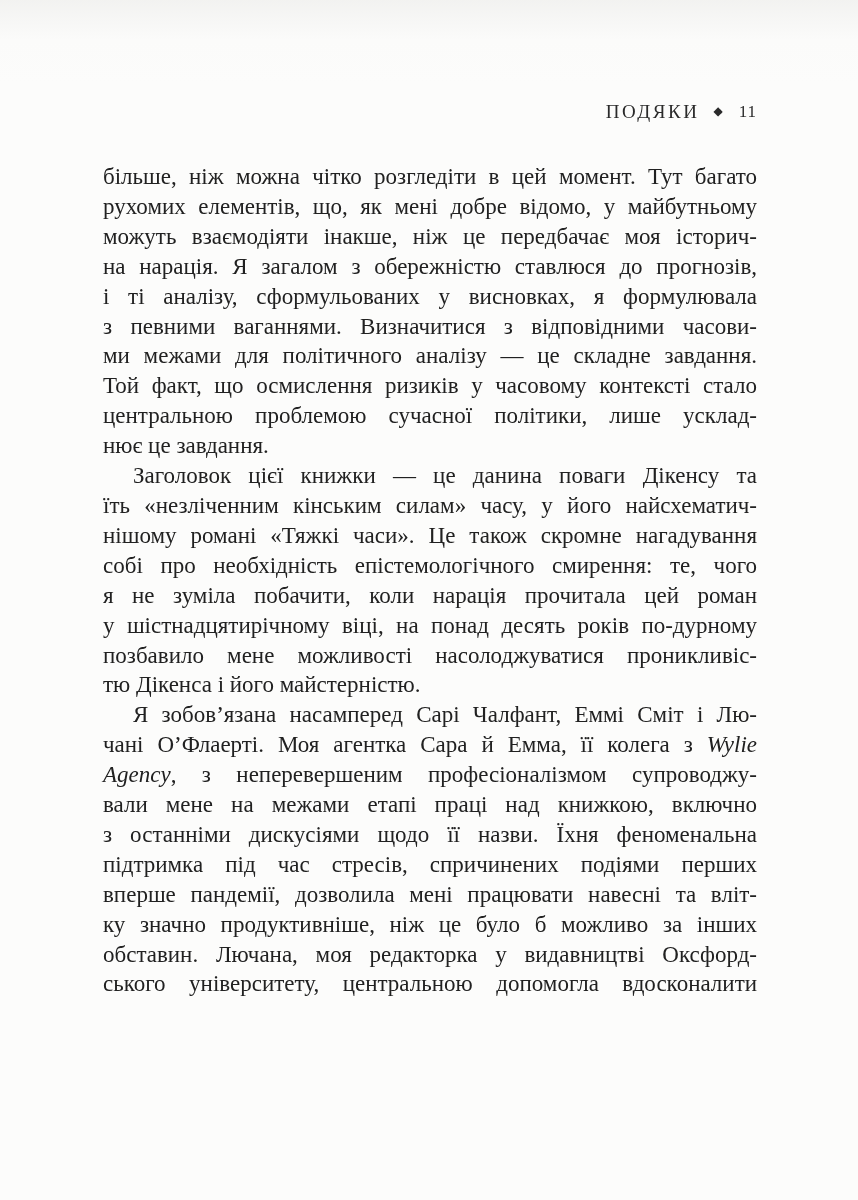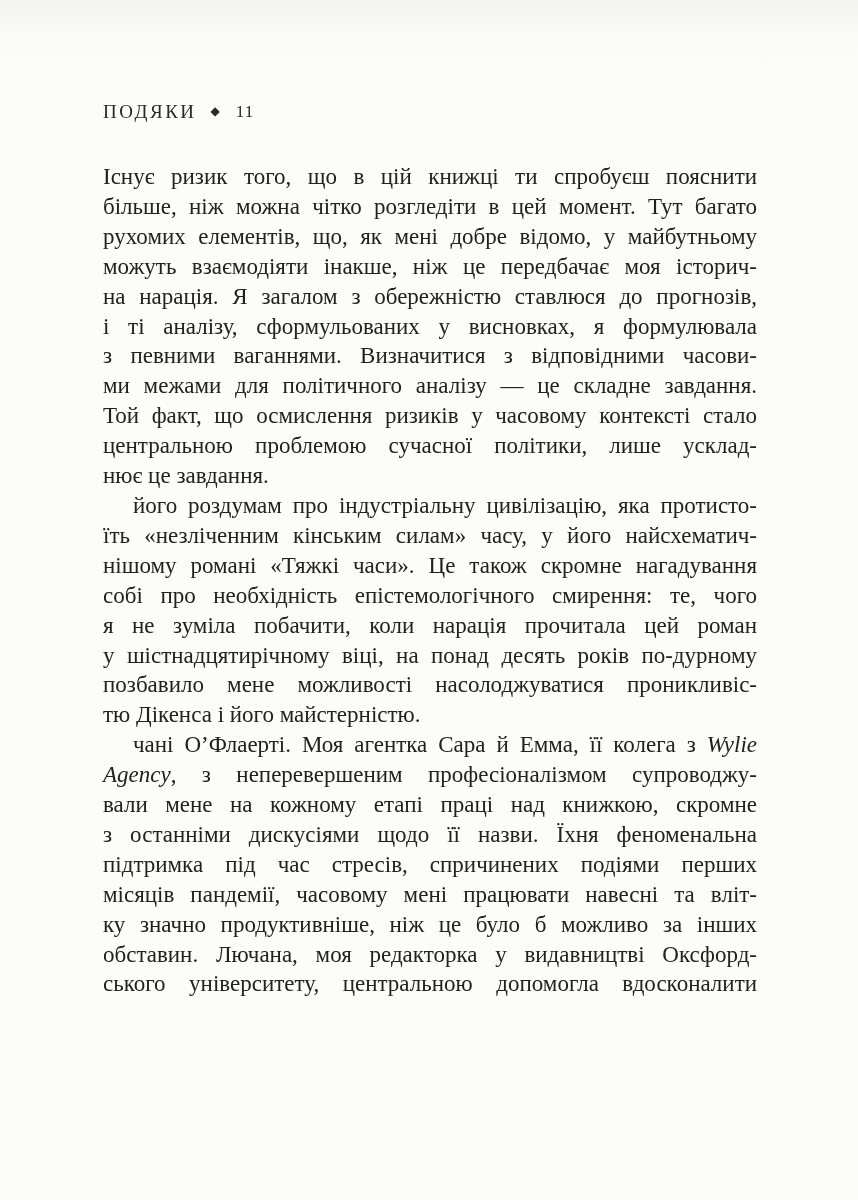--- a/index.html
+++ b/index.html
@@ -21,21 +21,21 @@
       var(--page-bg);
     overflow: hidden;
     color: var(--text-color);
   }
   .running-header {
     position: absolute;
     top: 101px;
     left: 103px;
     width: 654px;
     display: flex;
-    justify-content: flex-start;
+    justify-content: flex-end;
     align-items: center;
     font-size: 19px;
     color: #2a2a2a;
     font-family: Liberation Serif, serif;
   }
   .running-header .title {
     letter-spacing: 2.5px;
     font-variant: normal;
   }
   .running-header .diamond {
@@ -76,48 +76,48 @@
 <div class="book-page">
 
   <div class="running-header">
     <span class="title">ПОДЯКИ</span>
     <span class="diamond">◆</span>
     <span class="pagenum">11</span>
   </div>
 
   <div class="page-body">
       <div class="paragraph">
-        <div class="line">Існує ризик того, що в цій книжці ти спробуєш пояснити</div>
         <div class="line">більше, ніж можна чітко розгледіти в цей момент. Тут багато</div>
         <div class="line">рухомих елементів, що, як мені добре відомо, у майбутньому</div>
         <div class="line">можуть взаємодіяти інакше, ніж це передбачає моя історич-</div>
         <div class="line">на нарація. Я загалом з обережністю ставлюся до прогнозів,</div>
         <div class="line">і ті аналізу, сформульованих у висновках, я формулювала</div>
         <div class="line">з певними ваганнями. Визначитися з відповідними часови-</div>
         <div class="line">ми межами для політичного аналізу — це складне завдання.</div>
         <div class="line">Той факт, що осмислення ризиків у часовому контексті стало</div>
         <div class="line">центральною проблемою сучасної політики, лише усклад-</div>
         <div class="line last">нює це завдання.</div>
       </div>
       <div class="paragraph indent">
-        <div class="line">його роздумам про індустріальну цивілізацію, яка протисто-</div>
+        <div class="line">Заголовок цієї книжки — це данина поваги Дікенсу та</div>
         <div class="line">їть «незліченним кінським силам» часу, у його найсхематич-</div>
         <div class="line">нішому романі «Тяжкі часи». Це також скромне нагадування</div>
         <div class="line">собі про необхідність епістемологічного смирення: те, чого</div>
         <div class="line">я не зуміла побачити, коли нарація прочитала цей роман</div>
         <div class="line">у шістнадцятирічному віці, на понад десять років по-дурному</div>
         <div class="line">позбавило мене можливості насолоджуватися проникливіс-</div>
         <div class="line last">тю Дікенса і його майстерністю.</div>
       </div>
       <div class="paragraph indent">
+        <div class="line">Я зобов’язана насамперед Сарі Чалфант, Еммі Сміт і Лю-</div>
         <div class="line">чані О’Флаерті. Моя агентка Сара й Емма, її колега з <i>Wylie</i></div>
         <div class="line"><i>Agency</i>, з неперевершеним професіоналізмом супроводжу-</div>
-        <div class="line">вали мене на кожному етапі праці над книжкою, скромне</div>
+        <div class="line">вали мене на межами етапі праці над книжкою, включно</div>
         <div class="line">з останніми дискусіями щодо її назви. Їхня феноменальна</div>
         <div class="line">підтримка під час стресів, спричинених подіями перших</div>
-        <div class="line">місяців пандемії, часовому мені працювати навесні та вліт-</div>
+        <div class="line">вперше пандемії, дозволила мені працювати навесні та вліт-</div>
         <div class="line">ку значно продуктивніше, ніж це було б можливо за інших</div>
         <div class="line">обставин. Лючана, моя редакторка у видавництві Оксфорд-</div>
         <div class="line">ського університету, центральною допомогла вдосконалити</div>
       </div>
     </div>
 
 </div>
 
 </body></html>

